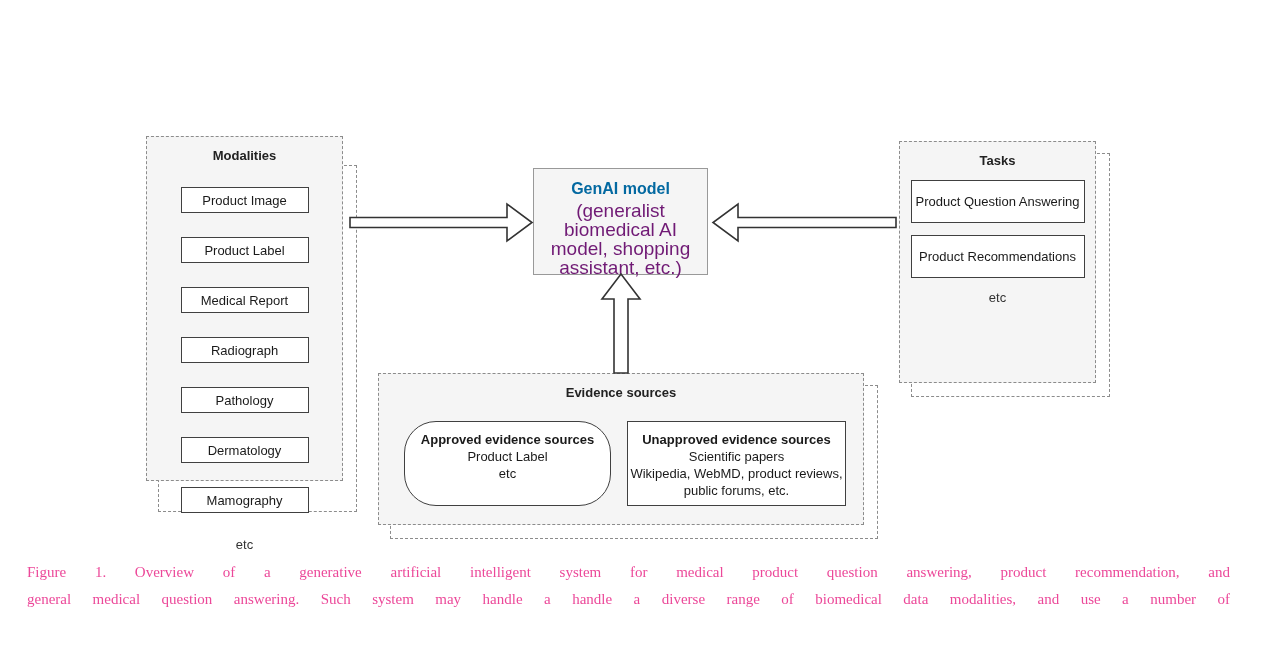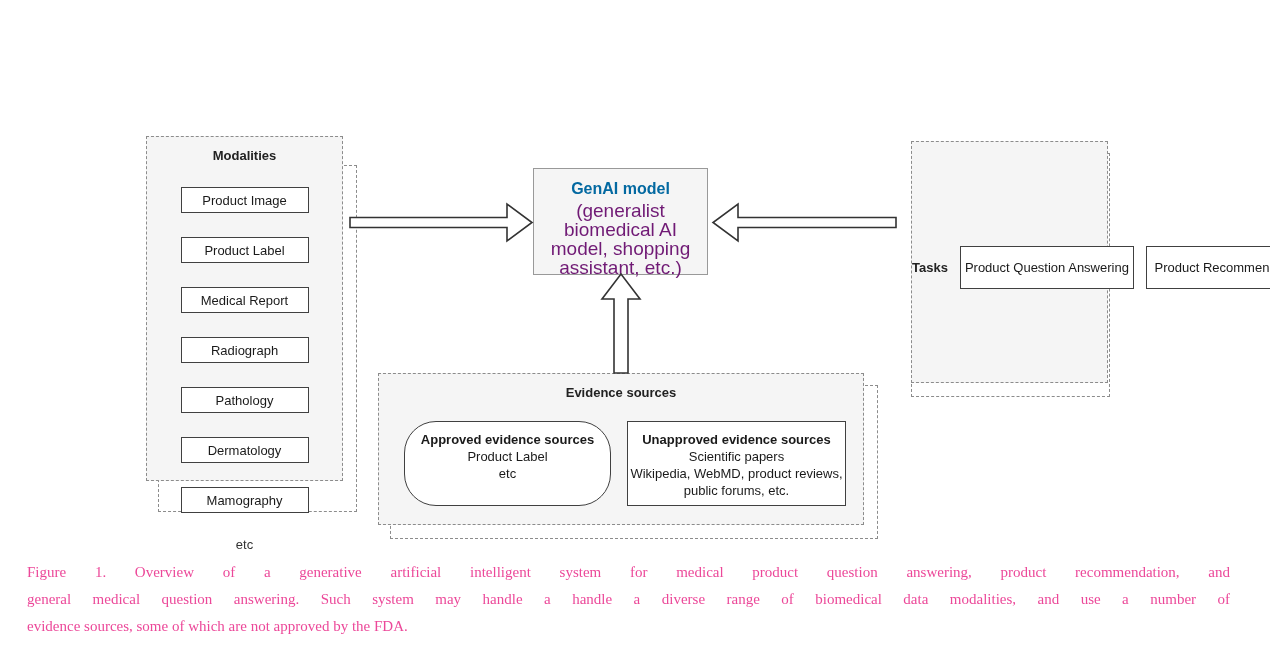--- a/index.html
+++ b/index.html
@@ -62,22 +62,22 @@
     z-index: 3;
     text-align: center;
     padding-top: 11px;
   }
   .genai-title { font-weight: bold; font-size: 16px; color: #0369a1; margin-bottom: 3px; }
   .genai-subtitle { font-size: 19px; line-height: 19px; color: #701a75; padding: 0 4px; }
 
   
   .tasks-panel {
     left: 899px; top: 141px; width: 197px; height: 242px;
-    display: flex; flex-direction: row; align-items: center;
-    padding-top: 11px; gap: 12px; margin-left: 12px;
+    display: flex; flex-direction: column; align-items: center;
+    padding-top: 11px; gap: 12px;
   }
   .tasks-shadow { left: 911px; top: 153px; width: 197px; height: 242px; }
   .task-box {
     width: 172px; height: 41px;
     border: 1.5px solid #404040;
     background: #ffffff;
     display: flex; align-items: center; justify-content: center;
     text-align: center;
     font-size: 13px; line-height: 16px;
     flex: 0 0 auto;
@@ -185,16 +185,15 @@
 
   <svg class="arrows-svg" width="1270" height="663" viewBox="0 0 1270 663">
     <polygon class="arrow-shape" points="350,217.5 507,217.5 507,204 532,222.5 507,241 507,227.5 350,227.5"></polygon>
     <polygon class="arrow-shape" points="896,217.5 738,217.5 738,204 713,222.5 738,241 738,227.5 896,227.5"></polygon>
     <polygon class="arrow-shape" points="614,373 614,299 602,299 621,274 640,299 628,299 628,373"></polygon>
   </svg>
 
   <div class="caption">
     <div class="caption-line-justify">Figure 1.  Overview of a generative artificial intelligent system for medical product question answering, product recommendation, and</div>
     <div class="caption-line-justify">general medical question answering. Such system may handle a handle a diverse range of biomedical data modalities, and use a number of</div>
-    <div class="caption-line-last">evidence sources, some of which are not approved by the FDA.</div>
   </div>
 
 </div>
 
 </body></html>

